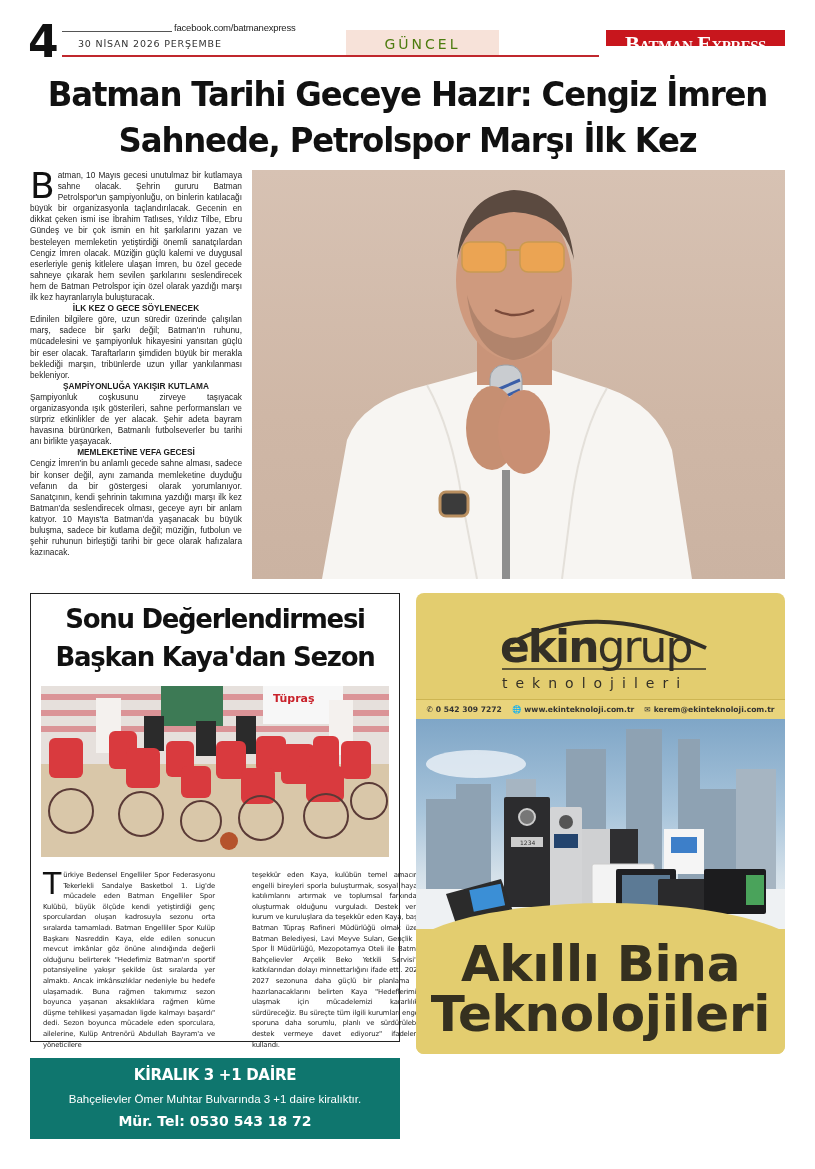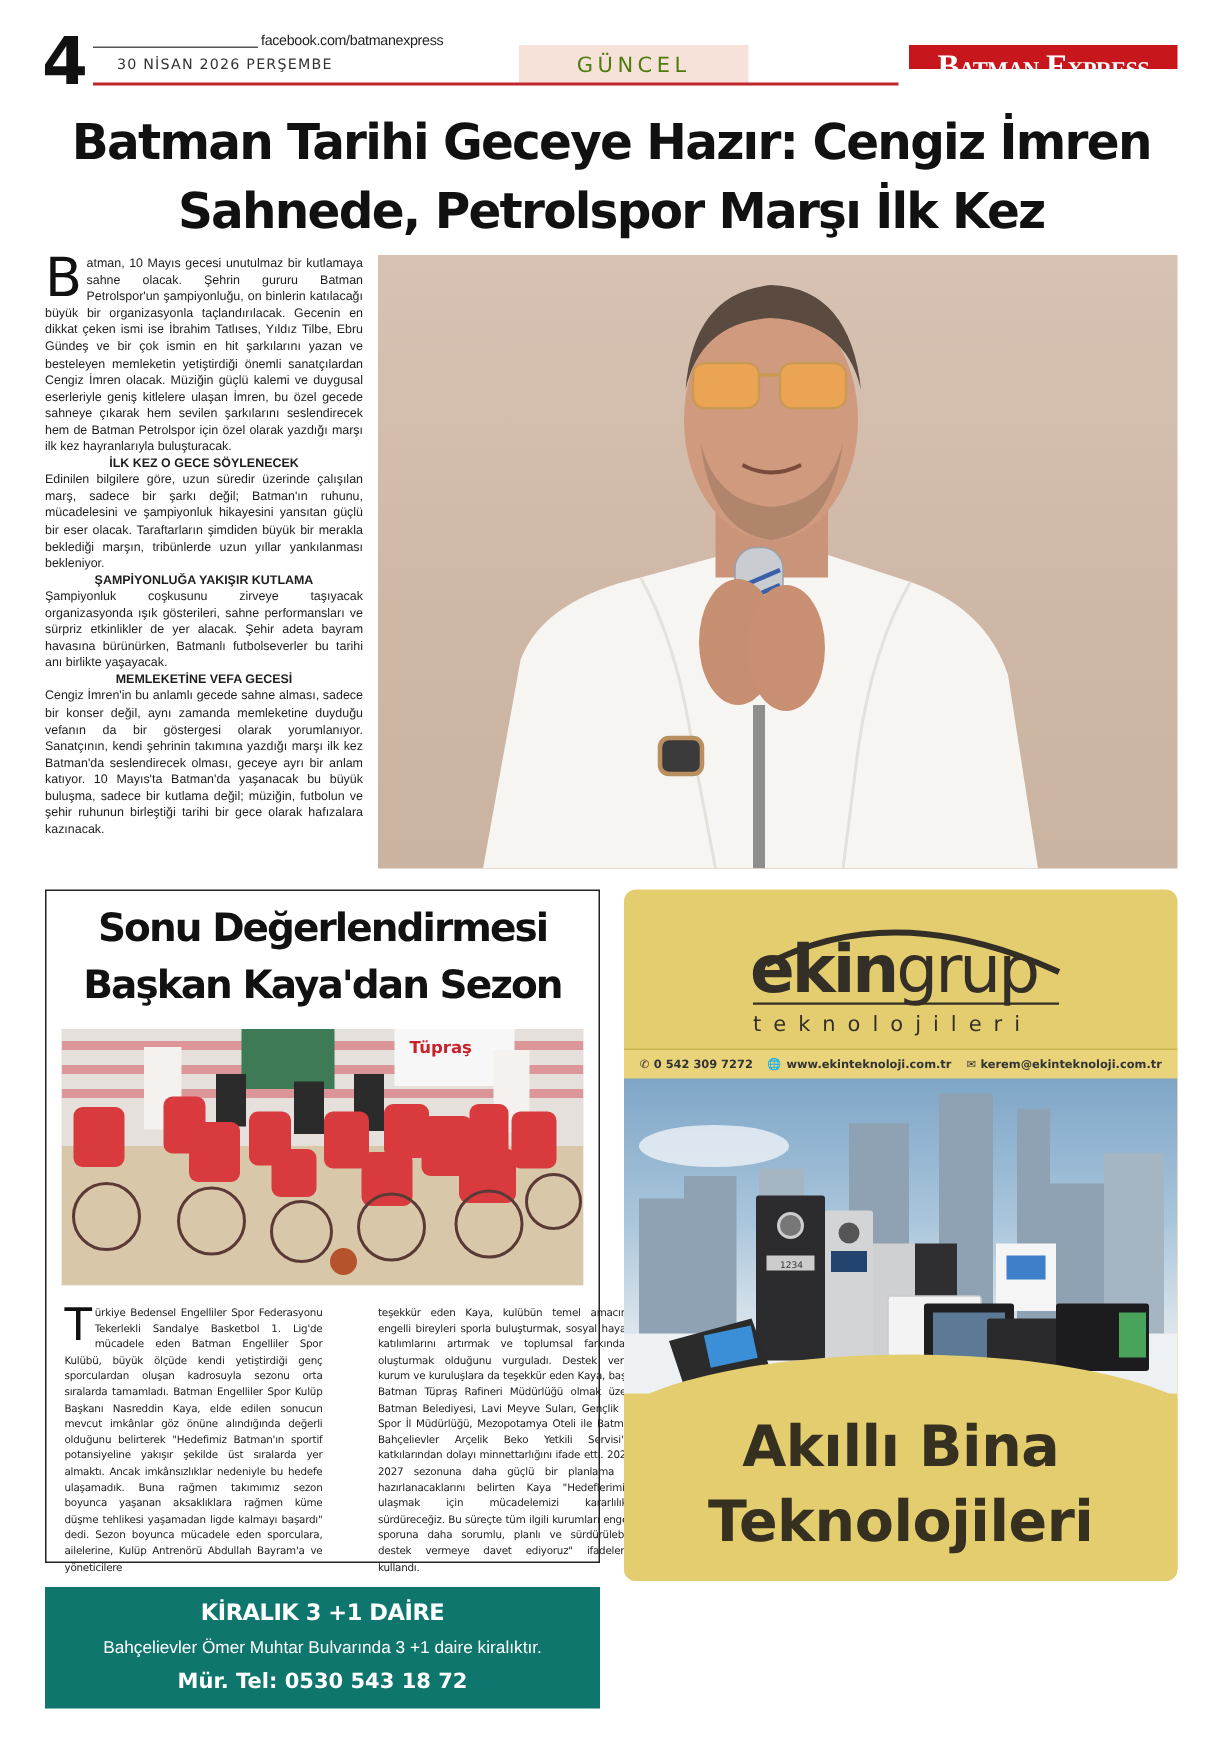--- a/index.html
+++ b/index.html
@@ -46,21 +46,21 @@
     .ekin { position: absolute; left: 416px; top: 593px; width: 369px; height: 461px; background: #e3cd6f; border-radius: 8px; overflow: hidden; }
     .ekin-logo { position: absolute; left: 0; right: 0; top: 10px; height: 90px; }
     .ekin-logo .brand { position: absolute; left: 84px; top: 18px; font-family: "DejaVu Sans", sans-serif; font-size: 44px; color: #332f26; letter-spacing: -2px; }
     .ekin-logo .brand b { font-weight: bold; }
     .ekin-logo .brand span { font-weight: normal; font-family: "DejaVu Sans", sans-serif; }
     .ekin-logo .sub { position: absolute; left: 86px; top: 72px; font-family: "DejaVu Sans", sans-serif; font-size: 14px; letter-spacing: 8px; color: #332f26; }
     .ekin-contact { position: absolute; left: 0; right: 0; top: 106px; height: 20px; background: #e9d47c; font-family: "DejaVu Sans", sans-serif; font-weight: bold; font-size: 7.6px; color: #333; display: flex; justify-content: center; align-items: center; gap: 10px; border-top: 1px solid #cdb552; }
     .ekin-contact .item { display: flex; align-items: center; gap: 3px; }
     .ekin-scene { position: absolute; left: 0; top: 126px; width: 369px; height: 210px; overflow: hidden; background: linear-gradient(180deg, #7fa6c7 0%, #a9c5db 45%, #d5e1ea 75%, #eef2f4 100%); }
     .ekin-lower { position: absolute; left: -20px; top: 310px; width: 420px; height: 300px; background: #e3cd6f; border-radius: 55% 55% 0 0 / 22% 22% 0 0; }
-    .ekin-big { position: absolute; left: 0; right: 0; top: 346px; text-align: center; font-family: "DejaVu Sans", sans-serif; font-weight: bold; font-size: 38px; line-height: 50px; color: #35301f; letter-spacing: -0.3px; }
+    .ekin-big { position: absolute; left: 0; right: 0; top: 346px; text-align: center; font-family: "DejaVu Sans", sans-serif; font-weight: bold; font-size: 50px; line-height: 50px; color: #35301f; letter-spacing: -0.3px; }
     .ekin-slogan { position: absolute; left: 20px; top: 488px; width: 340px; text-align: center; font-family: "DejaVu Serif", serif; font-style: italic; font-weight: bold; font-size: 13.5px; color: #2b2717; transform: rotate(-3.5deg); }
   </style>
 </head>
 <body>
 
 <div class="page-num">4</div>
 <div class="fb-line"></div>
 <div class="fb-text">facebook.com/batmanexpress</div>
 <div class="date">30 NİSAN 2026 PERŞEMBE</div>
 <div class="section-tab">

